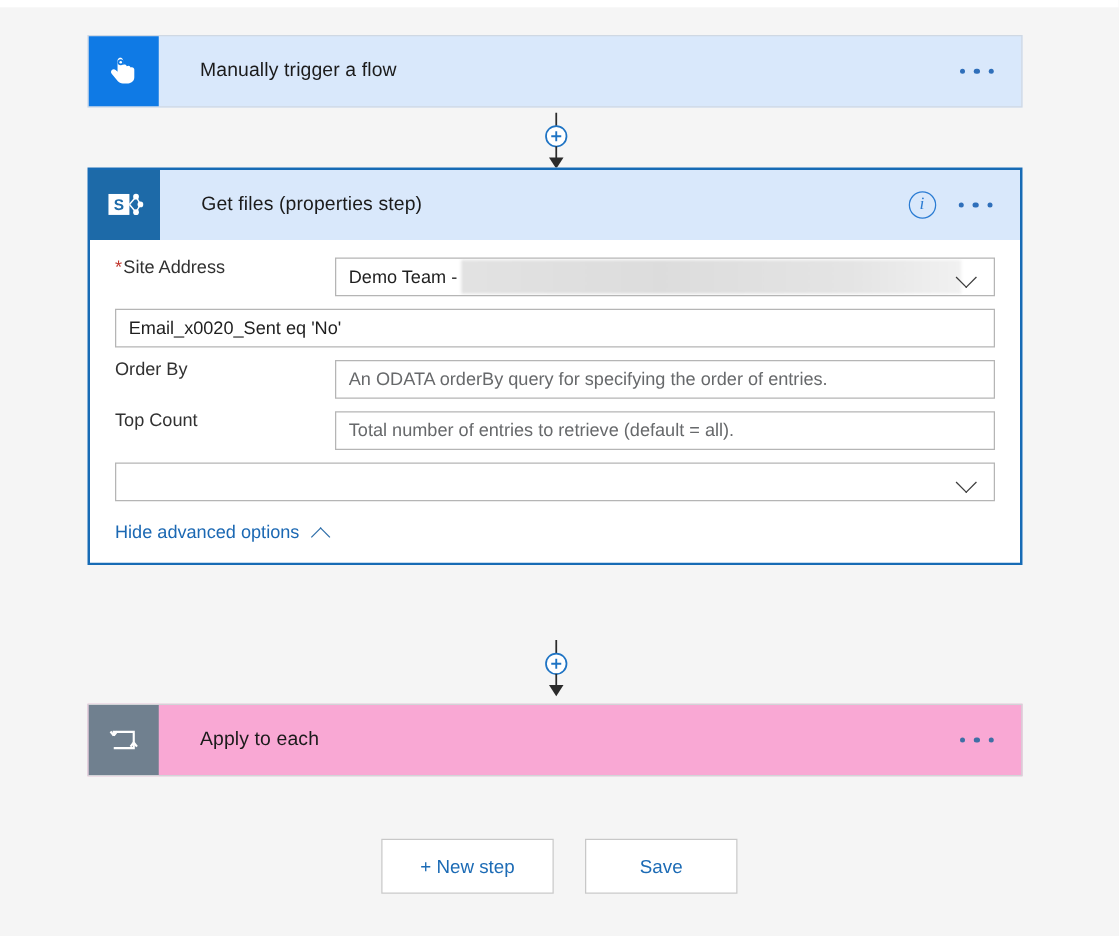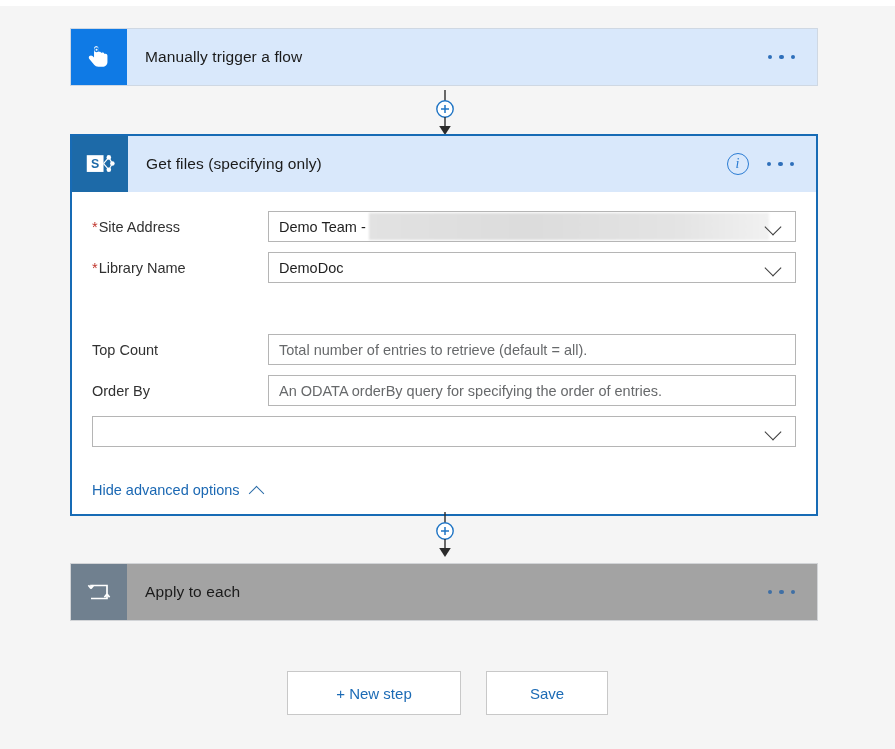--- a/index.html
+++ b/index.html
@@ -41,21 +41,21 @@
   .card-icon {
     width: 56px; height: 56px;
     flex: 0 0 56px;
     display: flex;
     align-items: center;
     justify-content: center;
   }
   .card-title {
     font-size: 15.5px;
     color: #1b1b1b;
-    padding-left: 18px;
+    padding-left: 33px;
     letter-spacing: 0.1px;
     white-space: nowrap;
   }
   .card-actions {
     position: absolute;
     right: 0; top: 0;
     height: 56px;
     display: flex;
     align-items: center;
     gap: 16px;
@@ -106,21 +106,21 @@
   #sharepoint-card .card-header {
     background: #d9e8fb;
   }
   #sharepoint-card .card-icon { background: #1d6aa8; }
   .card-body {
     background: #ffffff;
     padding: 14px 20px 14px 20px;
   }
   .form-row {
     display: flex;
-    align-items: center;
+    align-items: flex-start;
     height: 41px;
   }
   .form-label {
     width: 176px;
     flex: 0 0 176px;
     font-size: 14.5px;
     color: #313131;
     white-space: nowrap;
   }
   .req-star {
@@ -165,21 +165,21 @@
     left: 4px; top: 5px;
     width: 11px; height: 11px;
     border-right: 1.7px solid #3c3c3c;
     border-bottom: 1.7px solid #3c3c3c;
     transform: rotate(45deg);
   }
   .advanced-link {
     display: inline-flex;
     align-items: center;
     gap: 9px;
-    margin-top: 30px;
+    margin-top: 7px;
     margin-bottom: 2px;
     cursor: pointer;
   }
   .advanced-link span {
     font-size: 14.5px;
     color: #1b68b3;
   }
   .chev-up {
     position: relative;
     width: 15px; height: 11px;
@@ -190,21 +190,21 @@
     left: 2px; top: 3px;
     width: 10px; height: 10px;
     border-left: 1.6px solid #2b6ca8;
     border-top: 1.6px solid #2b6ca8;
     transform: rotate(45deg);
   }
 
   
   #loop-card {
     top: 557px;
-    background: #a3a3a3;
+    background: #f9a8d4;
     border: 1px solid #d2d4d7;
   }
   #loop-card .card-icon { background: #70808f; }
   #loop-card .ellipsis i { background: #3f6fa5; }
 
   
   .connector {
     position: absolute;
     left: 435px;
     width: 20px;
@@ -229,21 +229,21 @@
     border: 1px solid #c8c8c8;
     color: #1c6bb5;
     font-size: 15px;
     font-family: "Liberation Sans", sans-serif;
     display: flex;
     align-items: center;
     justify-content: center;
     cursor: pointer;
     padding: 0 18px;
   }
-  #new-step-button { width: 174px; }
+  #new-step-button { width: 138px; }
   #save-button { width: 122px; }
 </style>
 </head>
 <body>
 
 <div class="top-strip"></div>
 
 <div class="canvas">
 
   <div class="card" id="trigger-card">
@@ -285,21 +285,21 @@
           <text x="11.5" y="19.5" font-family="'Liberation Sans', sans-serif" font-size="14" font-weight="bold" fill="#1d6aa8" text-anchor="middle">S</text>
           <circle cx="27" cy="7.5" r="2.6" fill="#ffffff"></circle>
           <circle cx="27" cy="21.5" r="2.6" fill="#ffffff"></circle>
           <circle cx="31" cy="14.5" r="2.6" fill="#ffffff"></circle>
           <line x1="27" y1="7.5" x2="31" y2="14.5" stroke="#ffffff" stroke-width="1.3"></line>
           <line x1="27" y1="21.5" x2="31" y2="14.5" stroke="#ffffff" stroke-width="1.3"></line>
           <line x1="21" y1="14.5" x2="27" y2="7.5" stroke="#ffffff" stroke-width="1.3"></line>
           <line x1="21" y1="14.5" x2="27" y2="21.5" stroke="#ffffff" stroke-width="1.3"></line>
         </svg>
       </div>
-      <div class="card-title">Get files (specifying only)</div>
+      <div class="card-title">Get files (properties step)</div>
       <div class="card-actions">
         <div class="info-icon">i</div>
         <div class="ellipsis">
           <i></i>
             <i></i>
             <i></i>
         </div>
       </div>
     </div>
 
@@ -311,47 +311,41 @@
           <span class="req-star">*</span><span>Site Address</span>
         </div>
         <div class="field">
           <span class="field-text">Demo Team -</span>
           <span class="redacted"></span>
           <span class="chev"></span>
         </div>
       </div>
 
       
+
+      
       <div class="form-row">
-        <div class="form-label">
-          <span class="req-star">*</span><span>Library Name</span>
-        </div>
         <div class="field">
-          <span class="field-text">DemoDoc</span>
-          <span class="chev"></span>
+          <span class="field-text">Email_x0020_Sent eq 'No'</span>
         </div>
       </div>
 
       
       <div class="form-row">
+        <div class="form-label">Order By</div>
+        <div class="field">
+          <span class="field-text placeholder">An ODATA orderBy query for specifying the order of entries.</span>
+        </div>
       </div>
 
       
       <div class="form-row">
         <div class="form-label">Top Count</div>
         <div class="field">
           <span class="field-text placeholder">Total number of entries to retrieve (default = all).</span>
-        </div>
-      </div>
-
-      
-      <div class="form-row">
-        <div class="form-label">Order By</div>
-        <div class="field">
-          <span class="field-text placeholder">An ODATA orderBy query for specifying the order of entries.</span>
         </div>
       </div>
 
       
       <div class="form-row">
         <div class="field">
           <span class="chev"></span>
         </div>
       </div>
 

